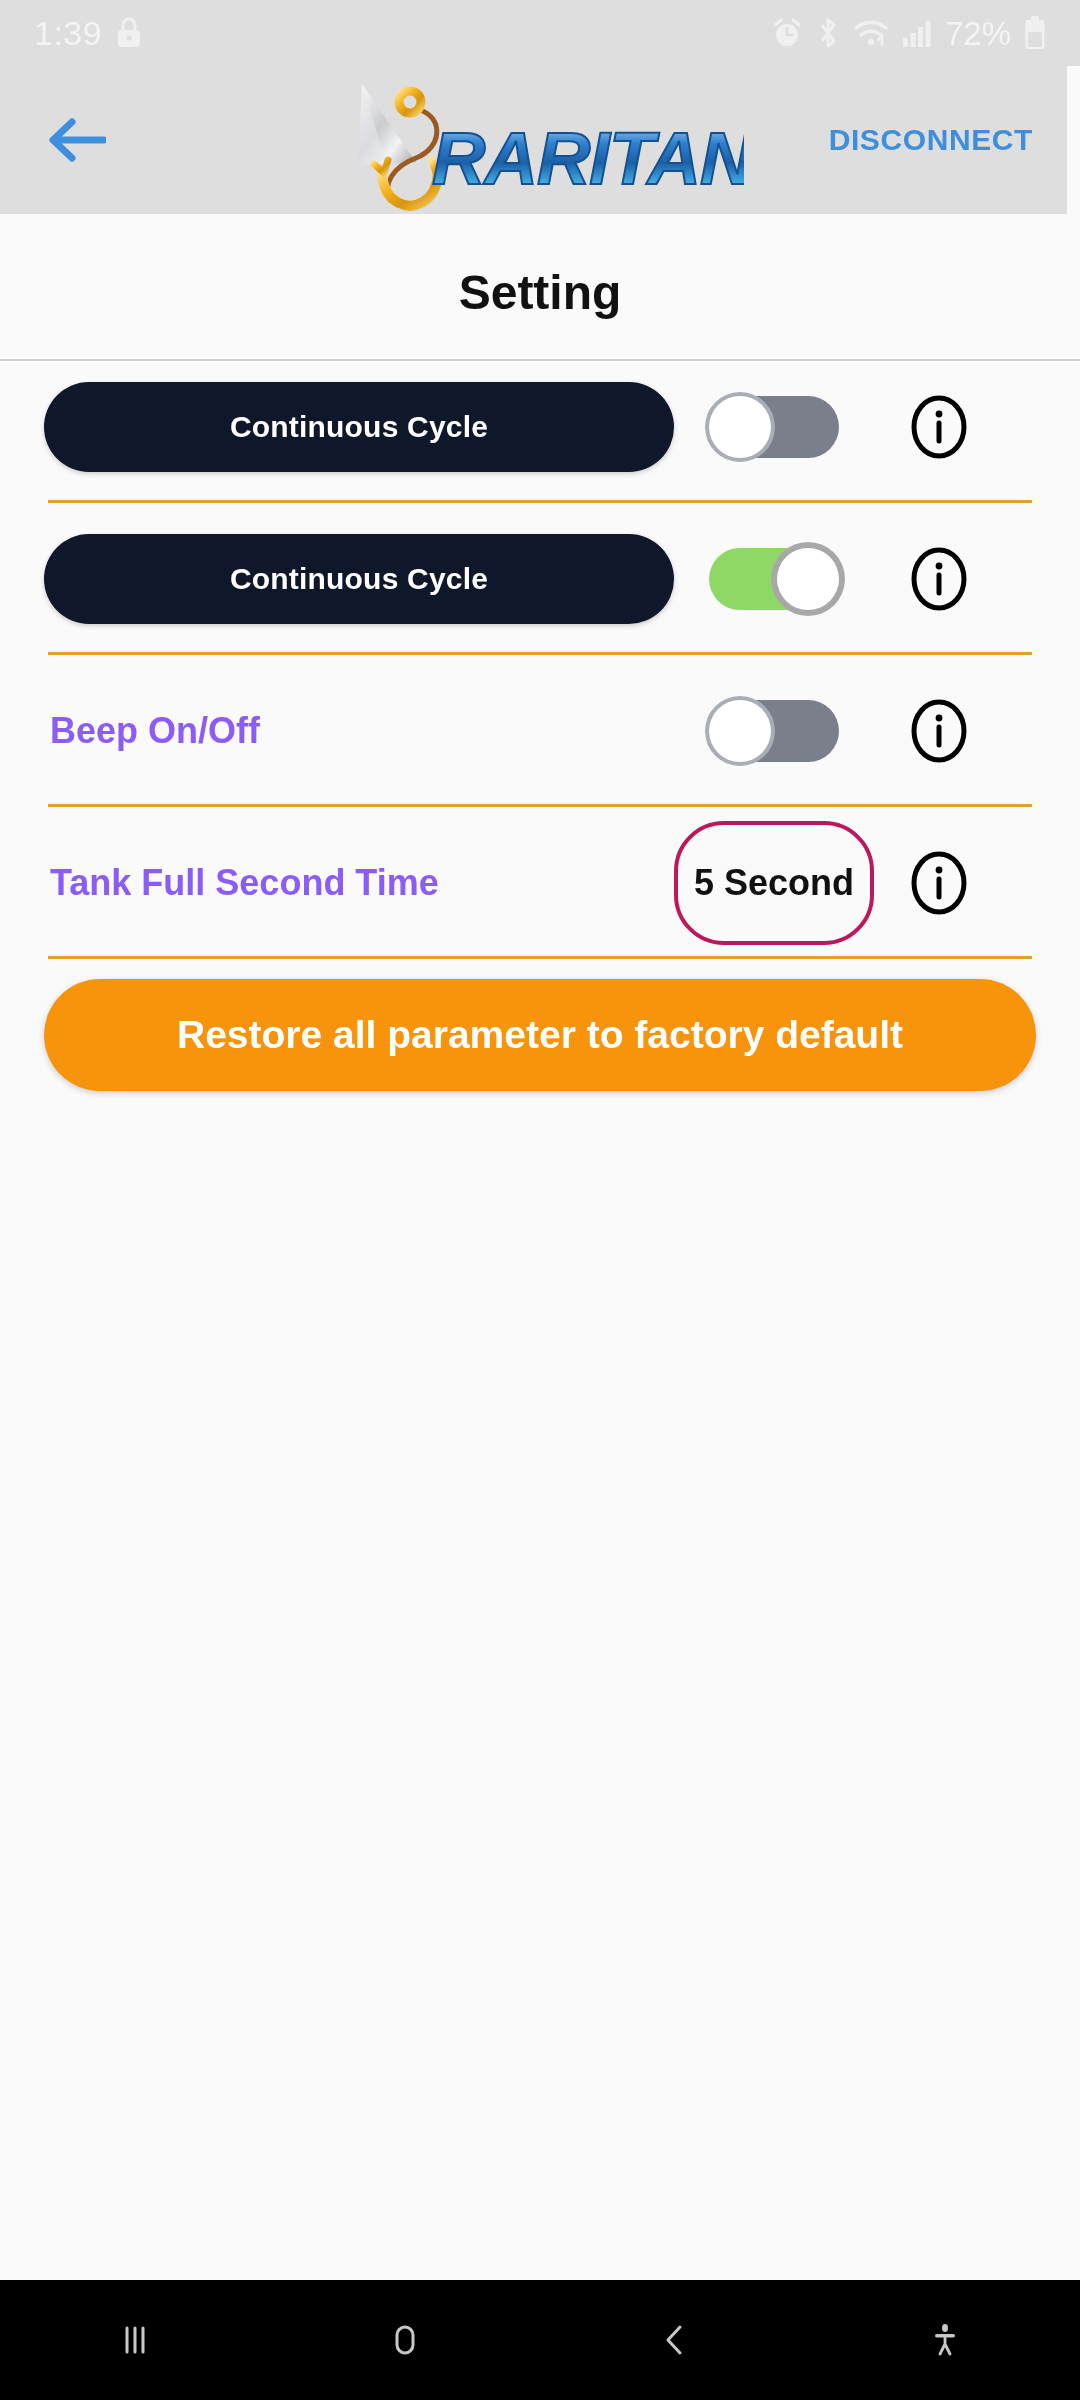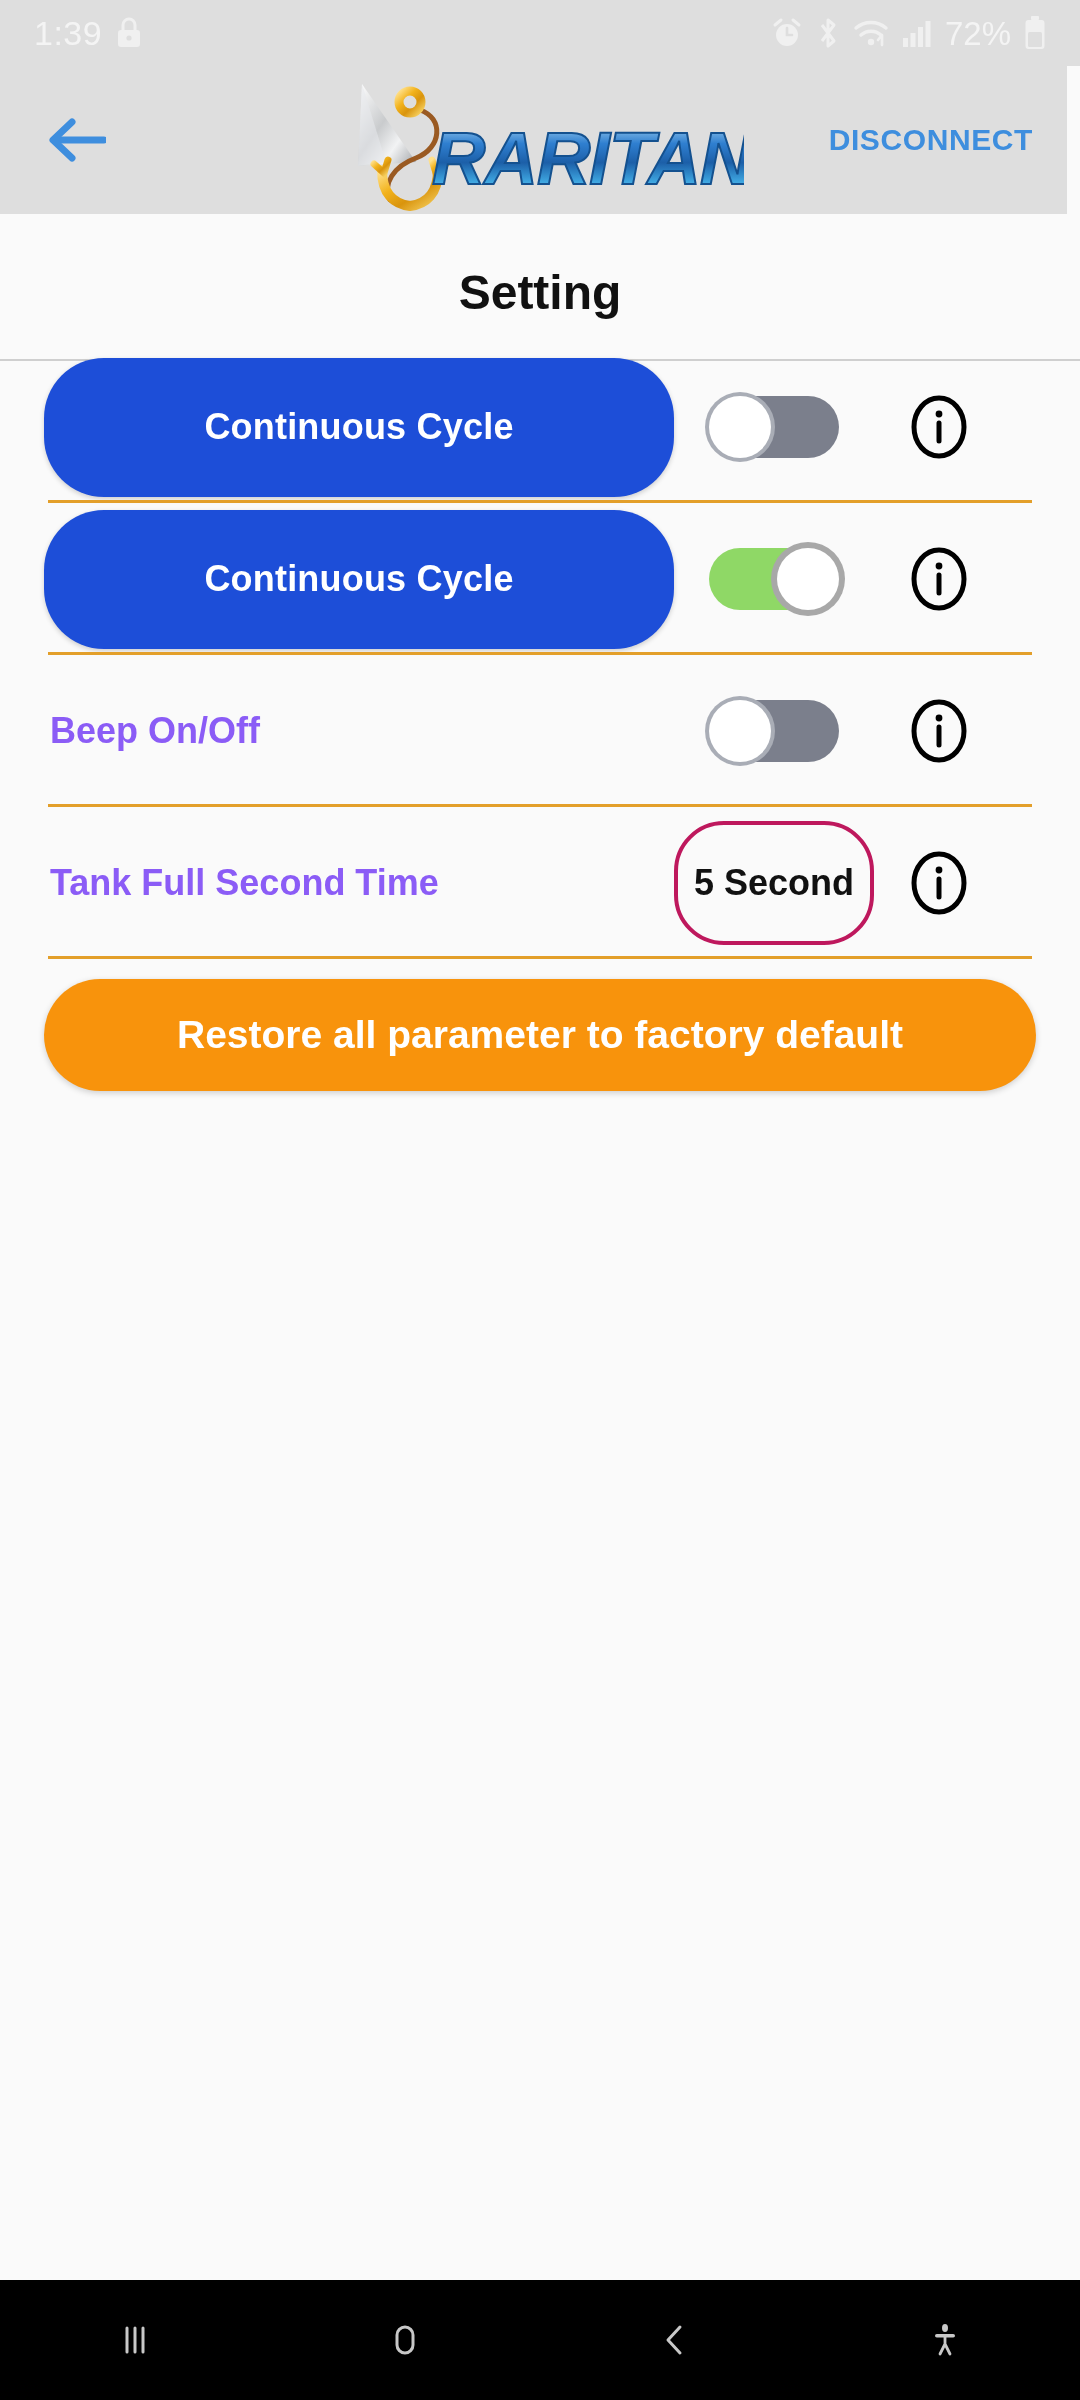--- a/index.html
+++ b/index.html
@@ -52,23 +52,23 @@
   .list{position:absolute; top:351px; left:0; width:1080px;}
   .row{
     position:relative; display:flex; align-items:center;
     height:152px; padding:0 44px;
   }
   .row .divider{
     position:absolute; left:48px; right:48px; bottom:0;
     height:3px; background:#e39f2a;
   }
   .pill-btn{
-    width:630px; height:139px; border-radius:60px;
-    background:#1d4ed8; border:none; color:#fff;
-    font-size:36px; font-weight:700; letter-spacing:.2px;
+    width:630px; height:90px; border-radius:60px;
+    background:#0f172a; border:none; color:#fff;
+    font-size:30px; font-weight:700; letter-spacing:.2px;
     display:flex; align-items:center; justify-content:center;
     box-shadow:0 2px 5px rgba(0,0,0,.18);
   }
   .plain-label{
     width:630px; font-size:36px; font-weight:700; color:#8b5cf6;
     display:flex; align-items:center; padding-left:6px;
   }
   .ctrl{width:200px; display:flex; align-items:center; justify-content:center;}
 
   

